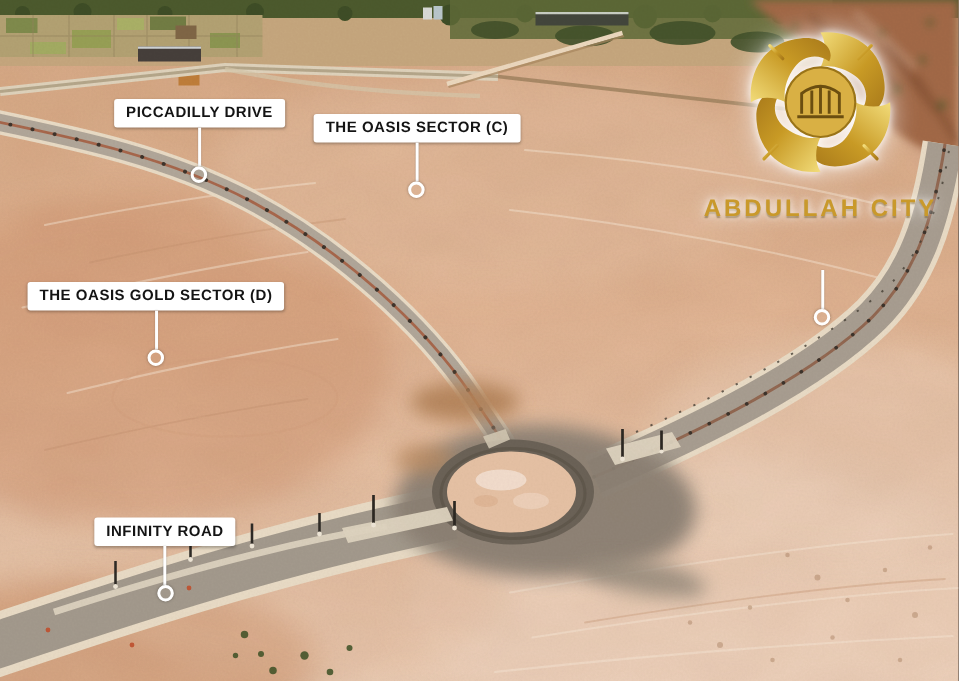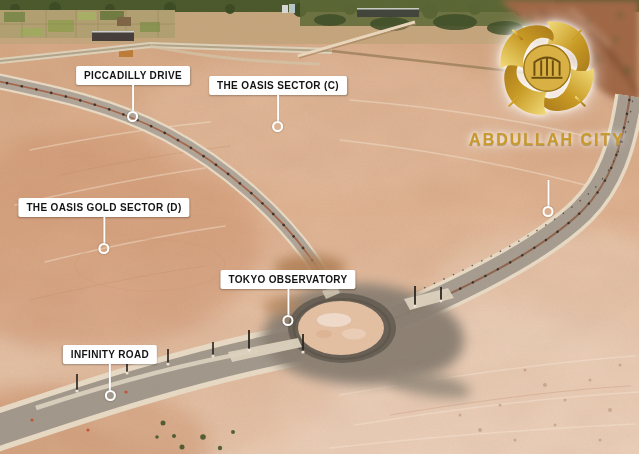--- a/index.html
+++ b/index.html
@@ -11,21 +11,21 @@
   .annotation{position:absolute;display:flex;flex-direction:column;align-items:center;
               transform:translateX(-50%);z-index:6;}
   .label-box{background:#ffffff;color:#141414;font-weight:bold;font-size:10px;
              line-height:11.5px;letter-spacing:.35px;padding:4px 8px 3px 8px;border-radius:2px;
              white-space:nowrap;box-shadow:0 1px 2px rgba(0,0,0,.28);}
   .stem{width:2px;height:26px;background:#ffffff;box-shadow:0 0 1px rgba(0,0,0,.3);}
   .ring{width:7px;height:7px;border:2.5px solid #ffffff;border-radius:50%;
         background:transparent;box-shadow:0 0 2px rgba(0,0,0,.35);}
   .a-piccadilly{left:133px;top:66px;}
   .a-oasis-c{left:278px;top:76px;}
-  .a-gold-d{left:104px;top:198px;}
+  .a-gold-d{left:104px;top:188px;}
   .a-future{left:548px;top:180px;}
   .a-tokyo{left:288px;top:270px;}
   .a-infinity{left:110px;top:345px;align-items:center;}
 
   
   .logo{position:absolute;left:462px;top:14px;width:170px;text-align:center;z-index:5;}
   .emblem{width:116px;height:116px;margin:0 auto;display:block;
           filter:drop-shadow(0 0 3px rgba(255,255,255,.95)) drop-shadow(0 0 9px rgba(255,255,255,.75));}
   .wordmark{margin-top:1px;font-size:16px;font-weight:bold;letter-spacing:2px;color:#c9992b;
             white-space:nowrap;
@@ -322,25 +322,20 @@
     <span class="label-box">THE OASIS GOLD SECTOR (D)</span>
     <span class="stem"></span>
     <span class="ring"></span>
   </div>
 
   <div class="annotation a-future">
     <span class="stem"></span>
     <span class="ring"></span>
   </div>
 
-  <div class="annotation a-tokyo">
-    <span class="label-box">TOKYO OBSERVATORY</span>
-    <span class="stem"></span>
-    <span class="ring"></span>
-  </div>
 
   <div class="annotation a-infinity">
     <span class="label-box">INFINITY ROAD</span>
     <span class="stem"></span>
     <span class="ring"></span>
   </div>
 
 </div>
 
 </body></html>

